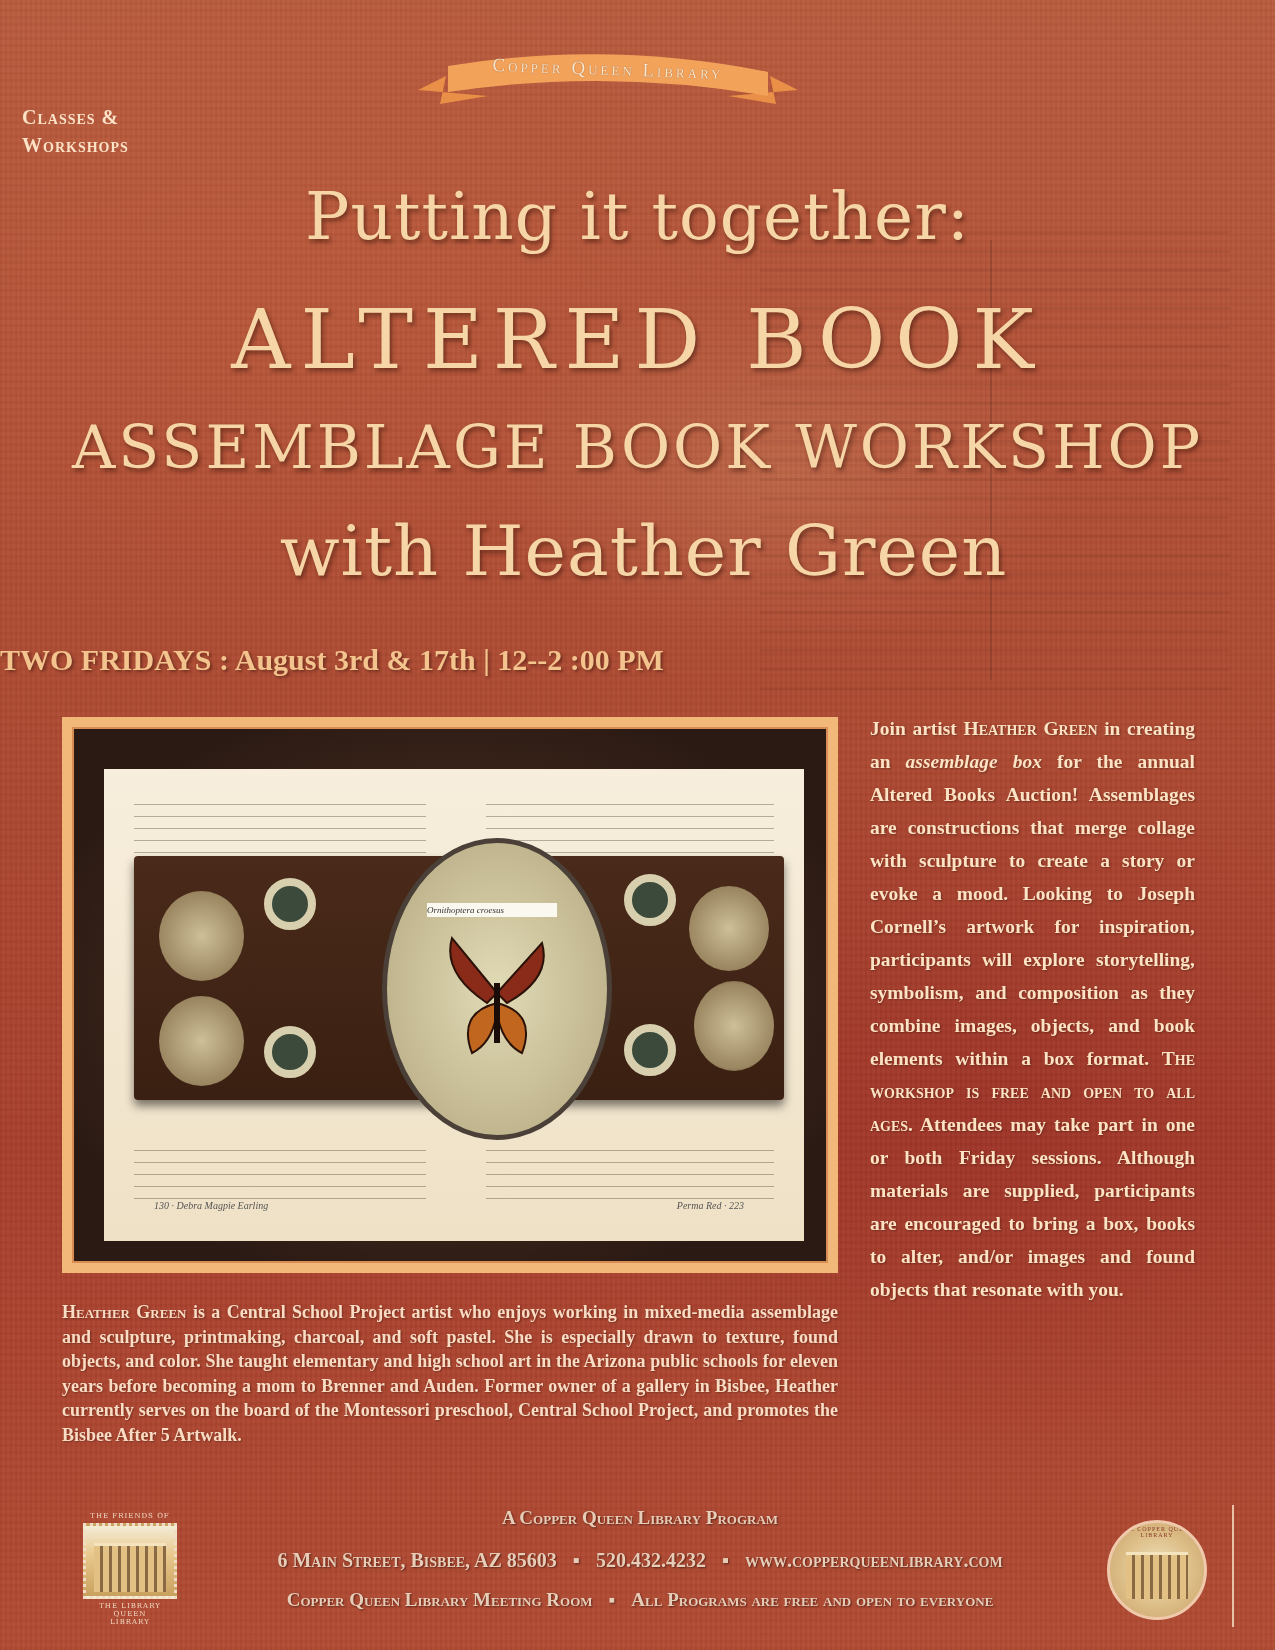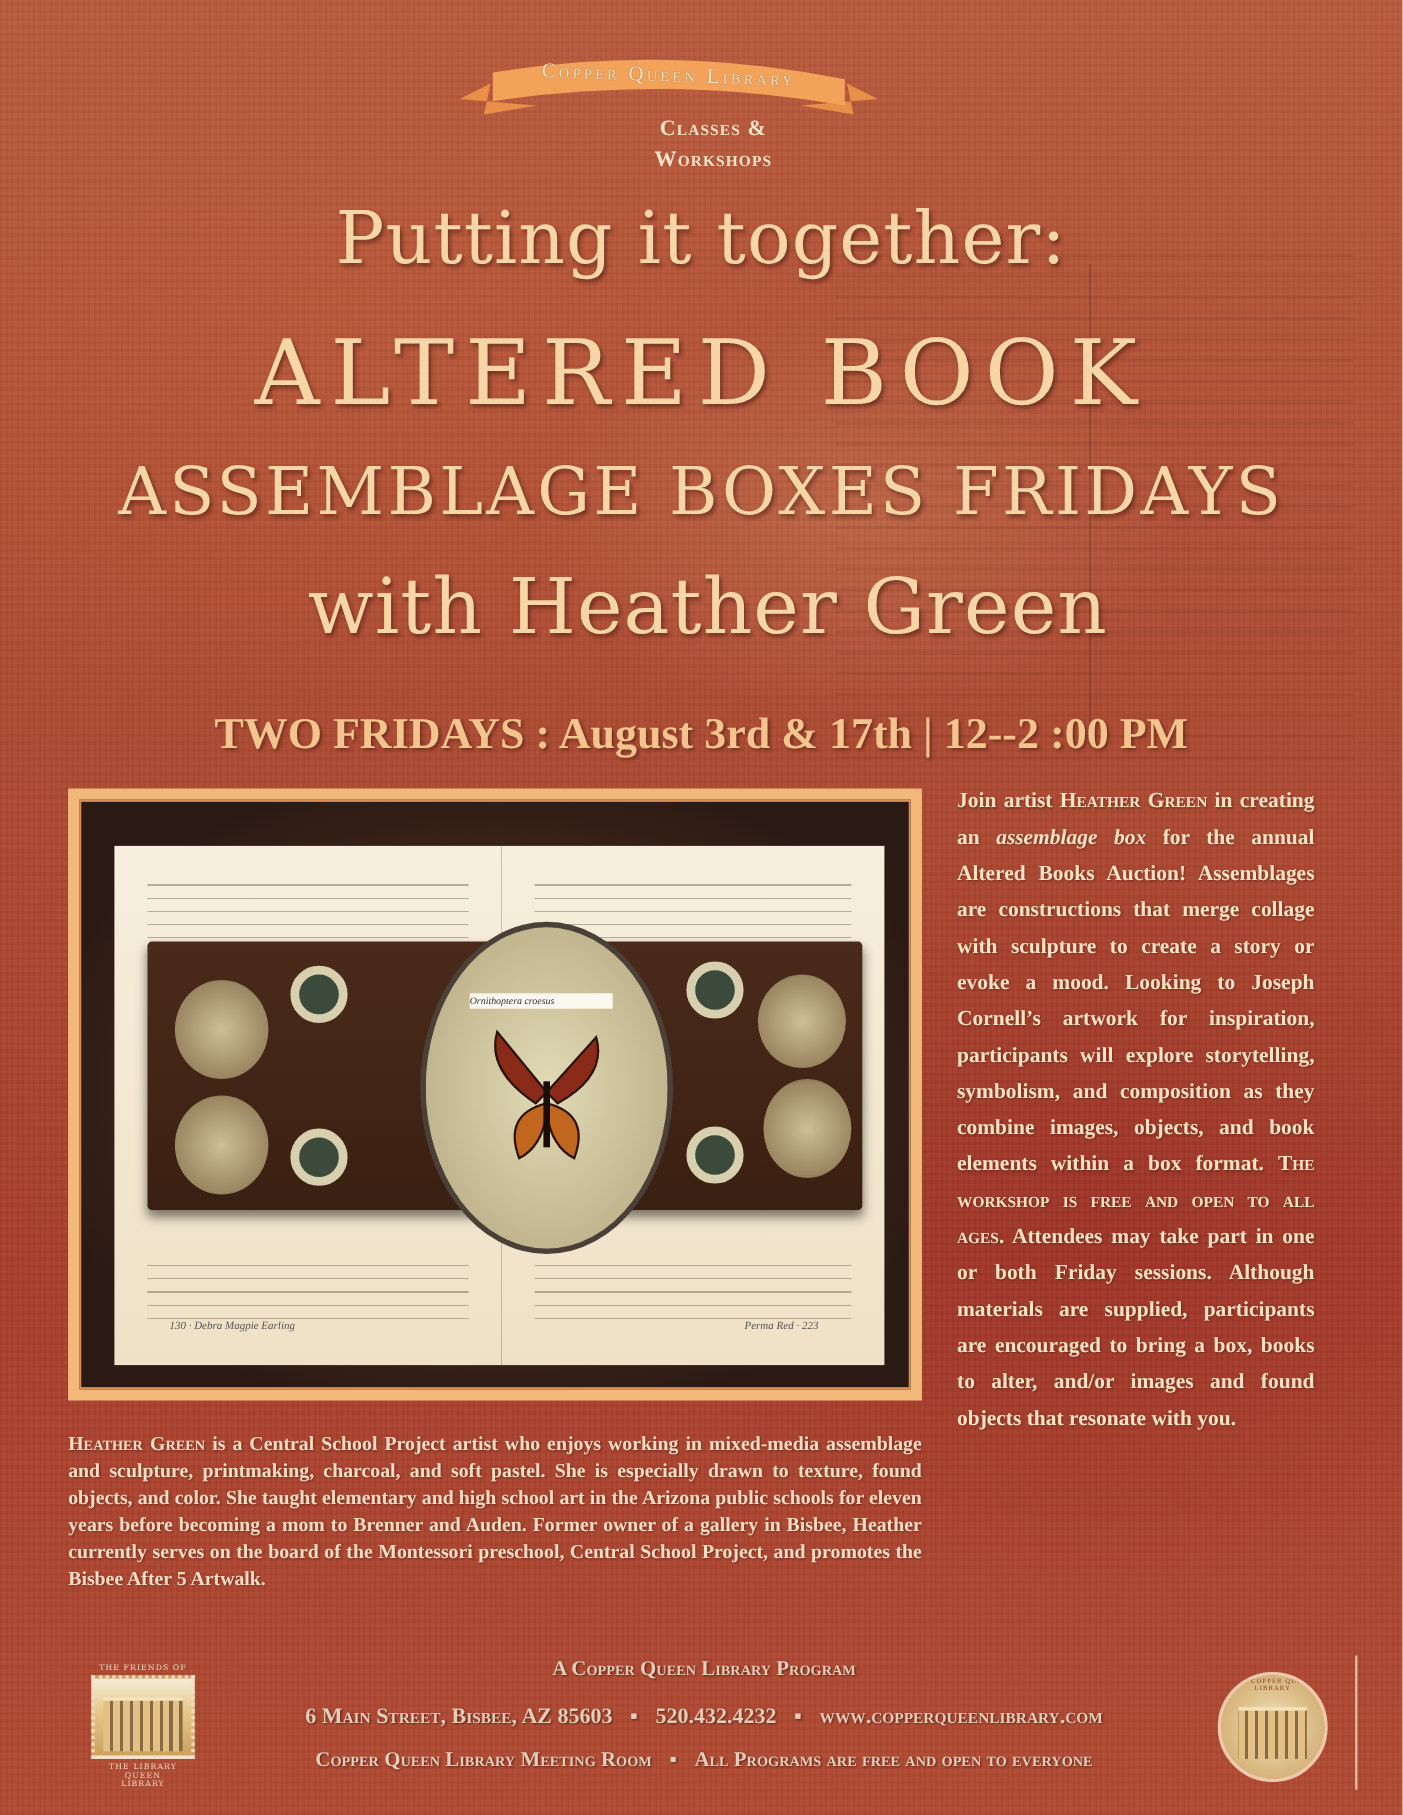--- a/index.html
+++ b/index.html
@@ -30,40 +30,40 @@
     position: absolute; left: 418px; top: 46px; width: 380px; height: 58px;
   }
   .banner svg { position: absolute; inset: 0; }
   .banner-text {
     position: absolute; left: 0; right: 0; top: 12px; text-align: center;
     font-size: 19px; letter-spacing: 3px; color: #fbe6c8;
     font-variant: small-caps; transform: rotate(2deg);
     text-shadow: 0 0 1px #8a4a20;
   }
   .classes {
-    position: absolute; left: 0; right: 0; top: 103px; text-align: center;
+    position: absolute; left: 0; right: 0; top: 103px; 
     font-family: "Liberation Serif", serif; font-weight: bold;
     font-size: 20px; line-height: 28px; color: #fbe3c8; font-variant: small-caps;
     letter-spacing: 1px; padding-left: 22px;
   }
 
   .title {
     position: absolute; left: 0; right: 0; text-align: center;
     color: #f6d6a6; text-shadow: 2px 3px 4px rgba(60,20,10,0.55);
     font-family: "DejaVu Serif", "Liberation Serif", serif; font-weight: normal;
   }
   .t1 { top: 178px; font-size: 66px; letter-spacing: 1px; }
   .t2 { top: 292px; font-size: 82px; letter-spacing: 10px; font-weight: normal; }
   .t3 { top: 412px; font-size: 60px; letter-spacing: 3px; }
   .t4 { top: 510px; font-size: 70px; letter-spacing: 1px; margin-left: 12px; }
 
   .date {
-    position: absolute; left: 0; right: 0; top: 643px; text-align: center;
-    font-family: "Liberation Serif", serif; font-weight: bold;
-    font-size: 40px; color: #f3c48e; text-shadow: 2px 2px 3px rgba(60,20,10,0.5);
+    position: absolute; left: 0; right: 0; top: 643px; 
+    font-family: "Liberation Serif", serif; font-weight: bold;
+    font-size: 30px; color: #f3c48e; text-shadow: 2px 2px 3px rgba(60,20,10,0.5);
   }
 
   
   .frame {
     position: absolute; left: 62px; top: 717px; width: 776px; height: 556px;
     border: 3px solid #f1b87a; background: #f1b87a; box-sizing: border-box;
     padding: 7px;
   }
   .frame-inner { width: 100%; height: 100%; border: 2px solid #d88d55; box-sizing: border-box; position: relative; overflow: hidden; background: #2a1d1a; }
   .photo { position: absolute; inset: 0; background: radial-gradient(ellipse at 50% 50%, #5a3a24 0%, #2b1a14 80%); }
@@ -153,21 +153,21 @@
   </svg>
   <div class="banner-text">Copper Queen Library</div>
 </div>
 <div class="classes">
   <div>Classes &amp;</div>
   <div>Workshops</div>
 </div>
 
 <div class="title t1">Putting it together:</div>
 <div class="title t2">ALTERED BOOK</div>
-<div class="title t3">ASSEMBLAGE BOXES FRIDAYS</div>
+<div class="title t3">ASSEMBLAGE BOOK WORKSHOP</div>
 <div class="title t4">with Heather Green</div>
 
 <div class="date">TWO FRIDAYS : August 3rd &amp; 17th  |  12--2 :00 PM</div>
 
 <div class="frame">
   <div class="frame-inner" title="Altered book assemblage box with butterfly under glass dome">
     <div class="photo"></div>
     <div class="book-page page-left">
       <div class="page-lines" style="top:28px"></div>
       <div class="page-lines" style="top:380px;height:50px"></div>

